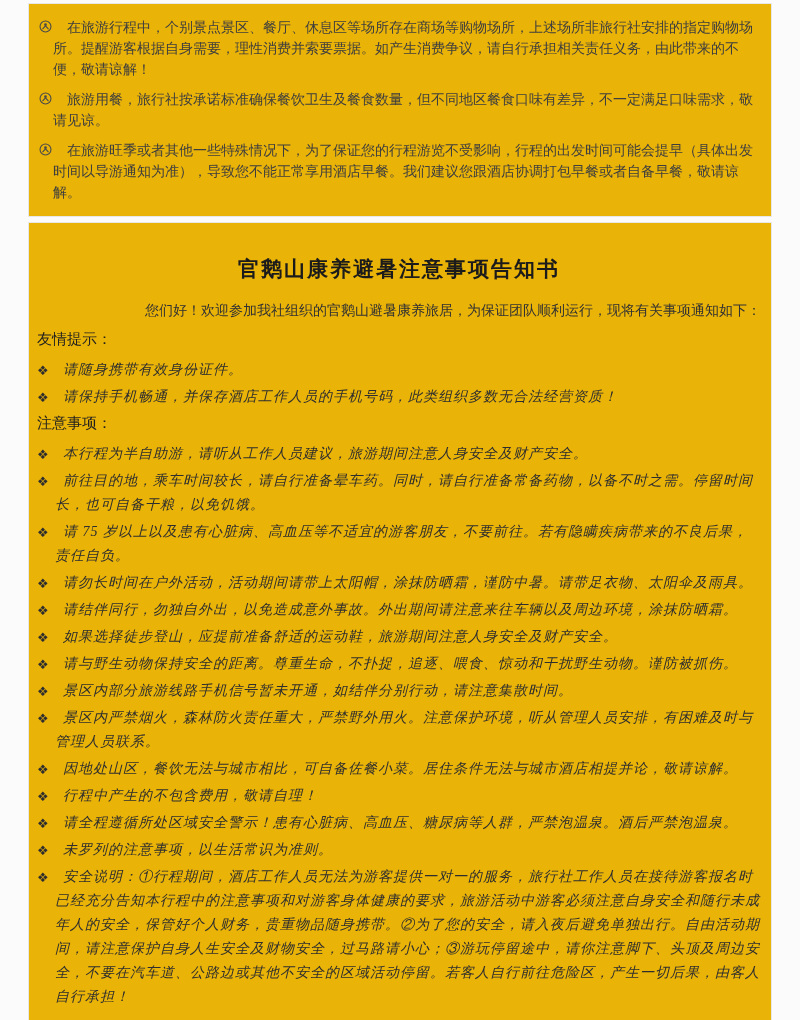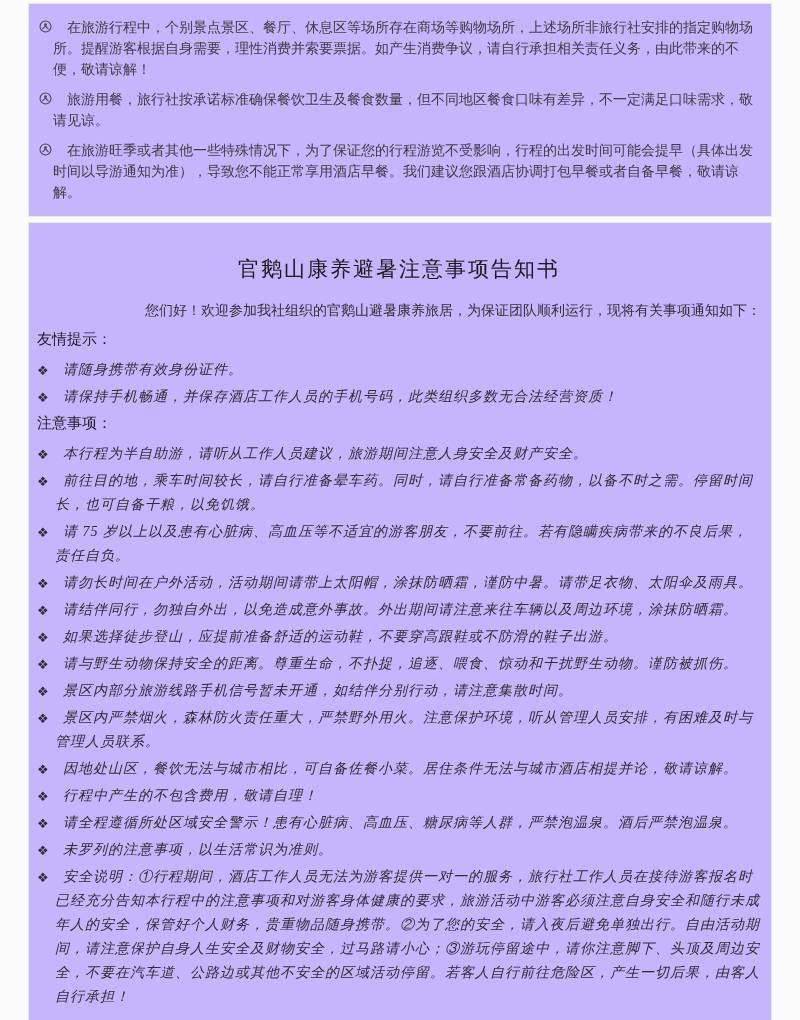--- a/index.html
+++ b/index.html
@@ -2,36 +2,36 @@
 <html><head>
 <meta charset="utf-8">
 <style>
   html,body{margin:0;padding:0;}
   body{
     width:800px;height:1020px;overflow:hidden;
     background:#fbfbfb;
     font-family:"Liberation Sans","DejaVu Sans",sans-serif;
   }
   .box{
-    margin:0 28px;background:#c4b5fd;border:1px solid #e8e8e8;
+    margin:0 28px;background:#eab308;border:1px solid #e8e8e8;
     box-sizing:border-box;
   }
   
   #notice-box{margin-top:3px;padding:13px 10px 4px 8px;}
   .n-item{
     position:relative;padding-left:16px;margin-bottom:9px;
     font-size:14px;line-height:21px;color:#3e3e3e;
   }
   .n-text{margin:0;text-indent:14px;}
   .n-bullet{position:absolute;left:2px;top:3px;width:13px;height:13px;}
   .n-bullet svg{display:block;}
   
   #doc-box{margin-top:5px;padding:14px 10px 14px 8px;}
   .doc-title{
-    text-align:center;font-size:21px;font-weight:normal;color:#1b1b1b;
+    text-align:center;font-size:21px;font-weight:bold;color:#1b1b1b;
     letter-spacing:2px;margin:18px 0 16px;
   }
   .salutation{font-size:14px;color:#323232;margin:0 0 10px;line-height:20px;}
   .intro{font-size:14px;color:#323232;margin:0 0 8px;line-height:22px;text-indent:28px;text-align:right;}
   .sec-heading{font-size:15px;font-weight:normal;color:#1f1f1f;margin:4px 0 9px;line-height:20px;}
   .d-item{
     position:relative;padding-left:18px;margin-bottom:3px;
     font-family:"Liberation Serif","DejaVu Serif",serif;font-style:italic;
     font-size:14px;line-height:24px;color:#2e2e2e;letter-spacing:1px;
   }
@@ -117,21 +117,21 @@
   <div class="d-item">
     <span class="d-bullet">❖</span>
     <p class="d-text">请勿长时间在户外活动，活动期间请带上太阳帽，涂抹防晒霜，谨防中暑。请带足衣物、太阳伞及雨具。</p>
   </div>
   <div class="d-item">
     <span class="d-bullet">❖</span>
     <p class="d-text">请结伴同行，勿独自外出，以免造成意外事故。外出期间请注意来往车辆以及周边环境，涂抹防晒霜。</p>
   </div>
   <div class="d-item">
     <span class="d-bullet">❖</span>
-    <p class="d-text">如果选择徒步登山，应提前准备舒适的运动鞋，不要穿高跟鞋或不防滑的鞋子出游。</p>
+    <p class="d-text">如果选择徒步登山，应提前准备舒适的运动鞋，旅游期间注意人身安全及财产安全。</p>
   </div>
   <div class="d-item">
     <span class="d-bullet">❖</span>
     <p class="d-text">请与野生动物保持安全的距离。尊重生命，不扑捉，追逐、喂食、惊动和干扰野生动物。谨防被抓伤。</p>
   </div>
   <div class="d-item">
     <span class="d-bullet">❖</span>
     <p class="d-text">景区内部分旅游线路手机信号暂未开通，如结伴分别行动，请注意集散时间。</p>
   </div>
   <div class="d-item">

